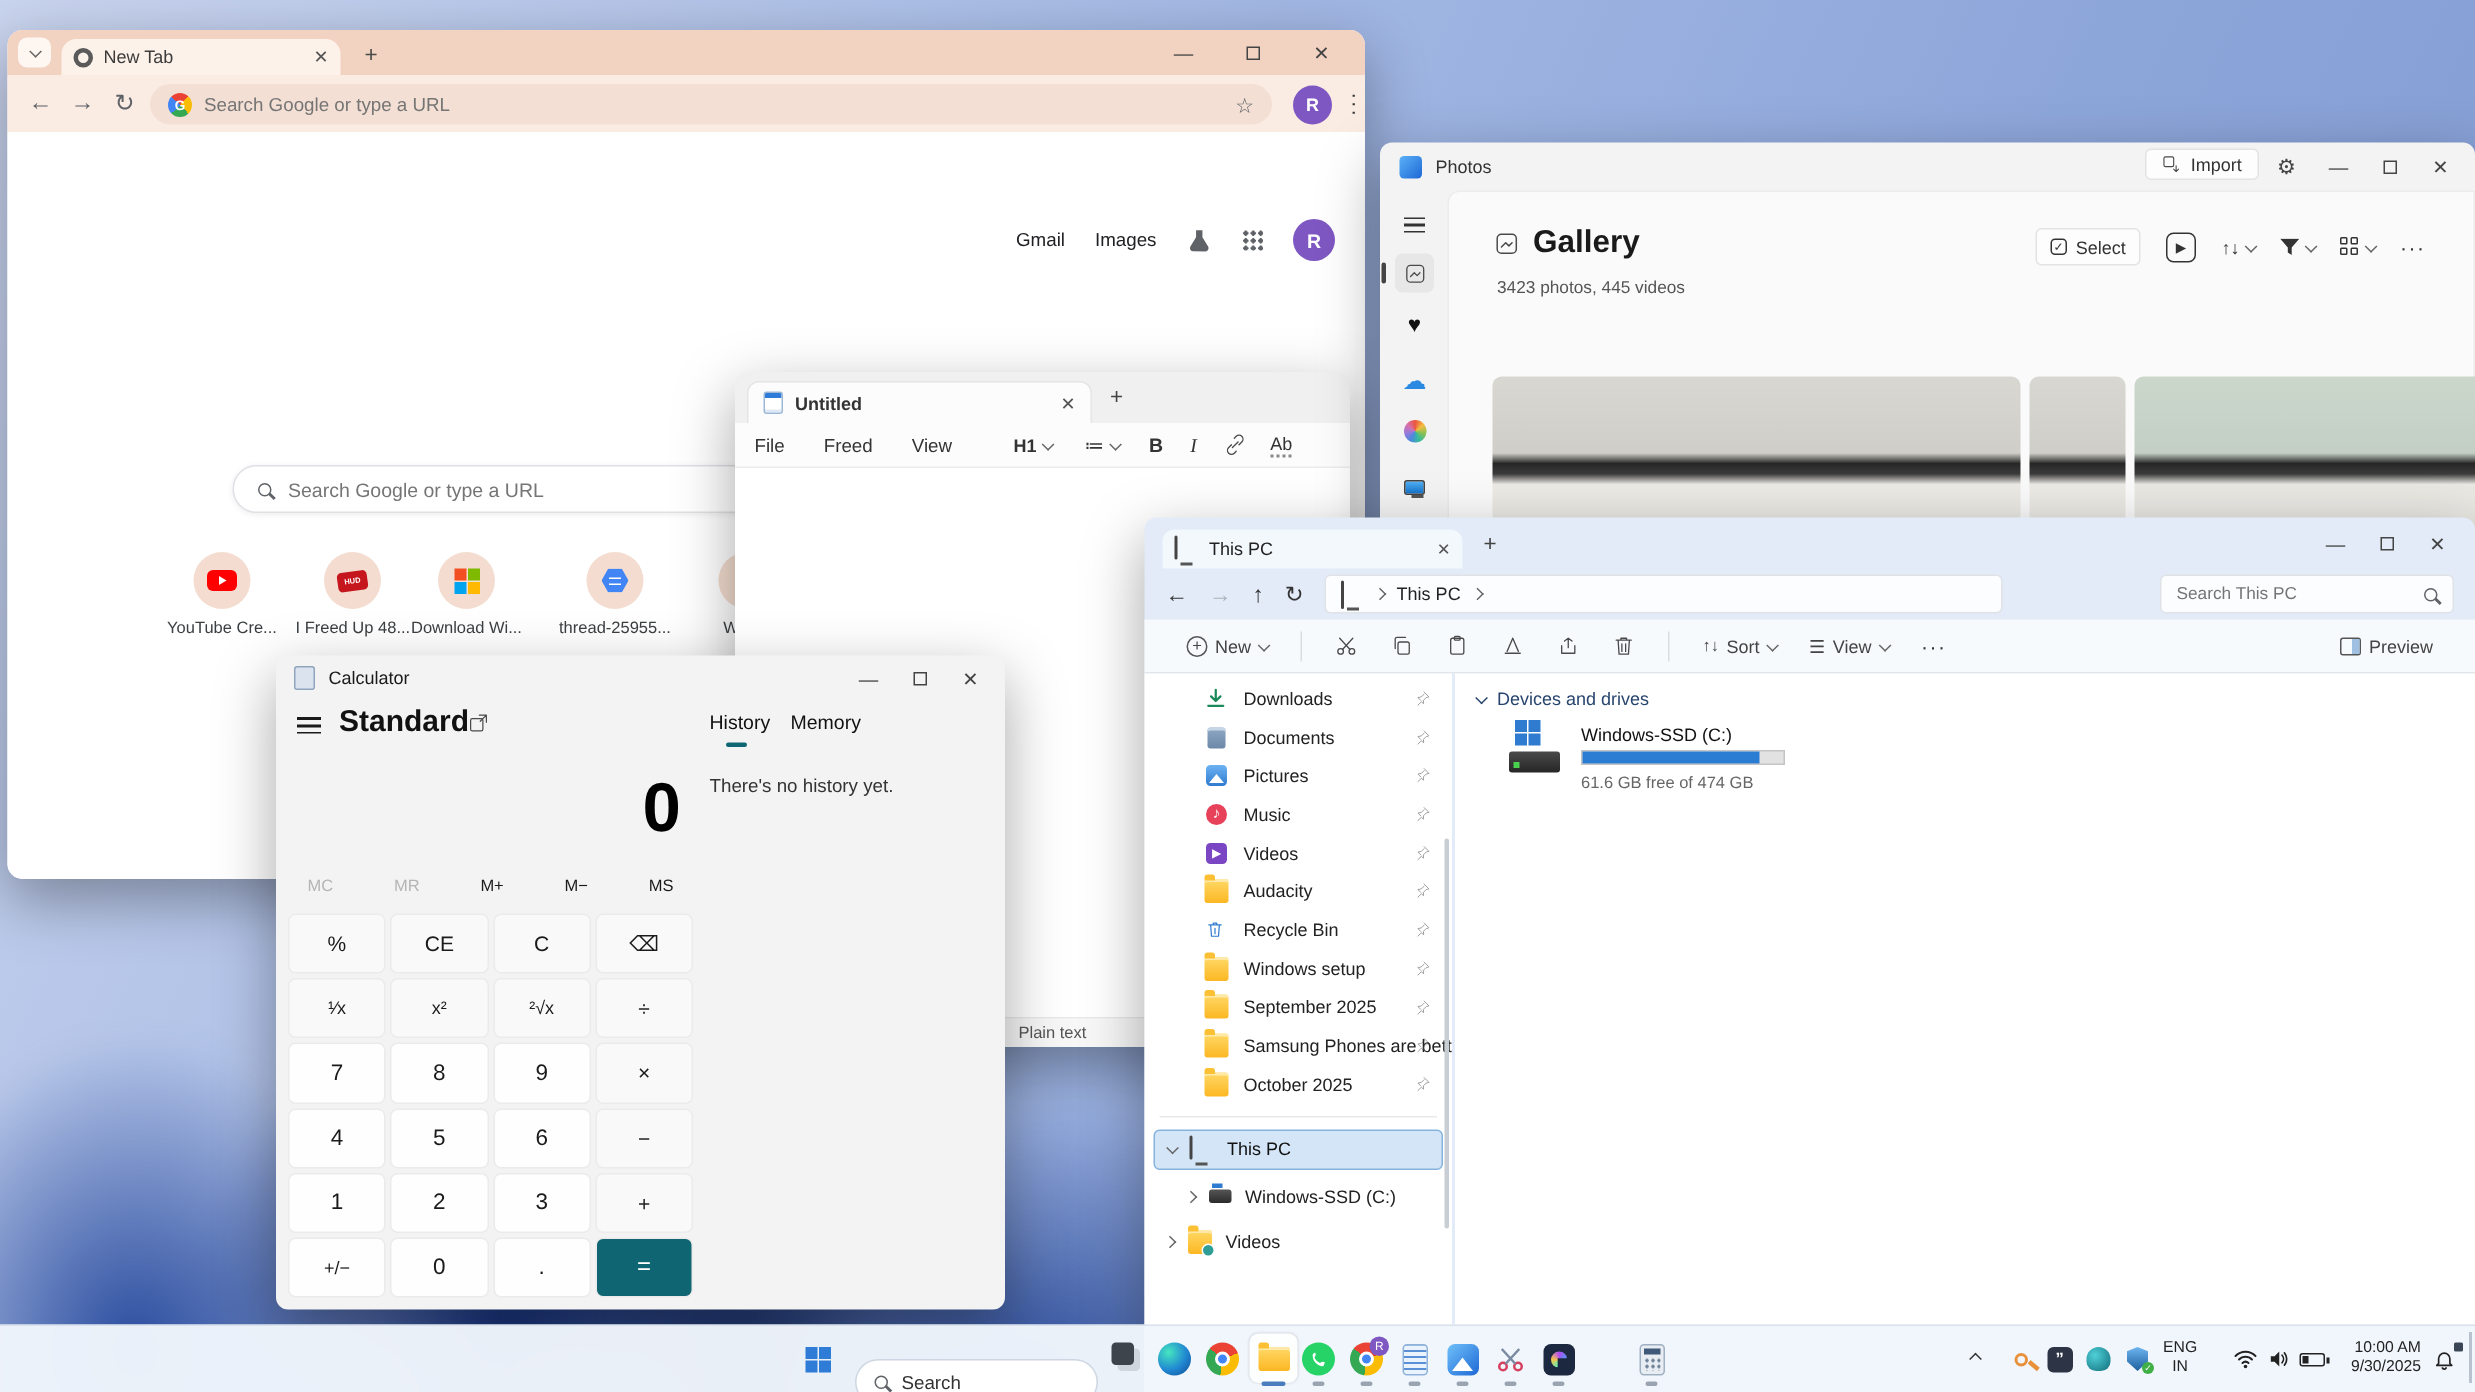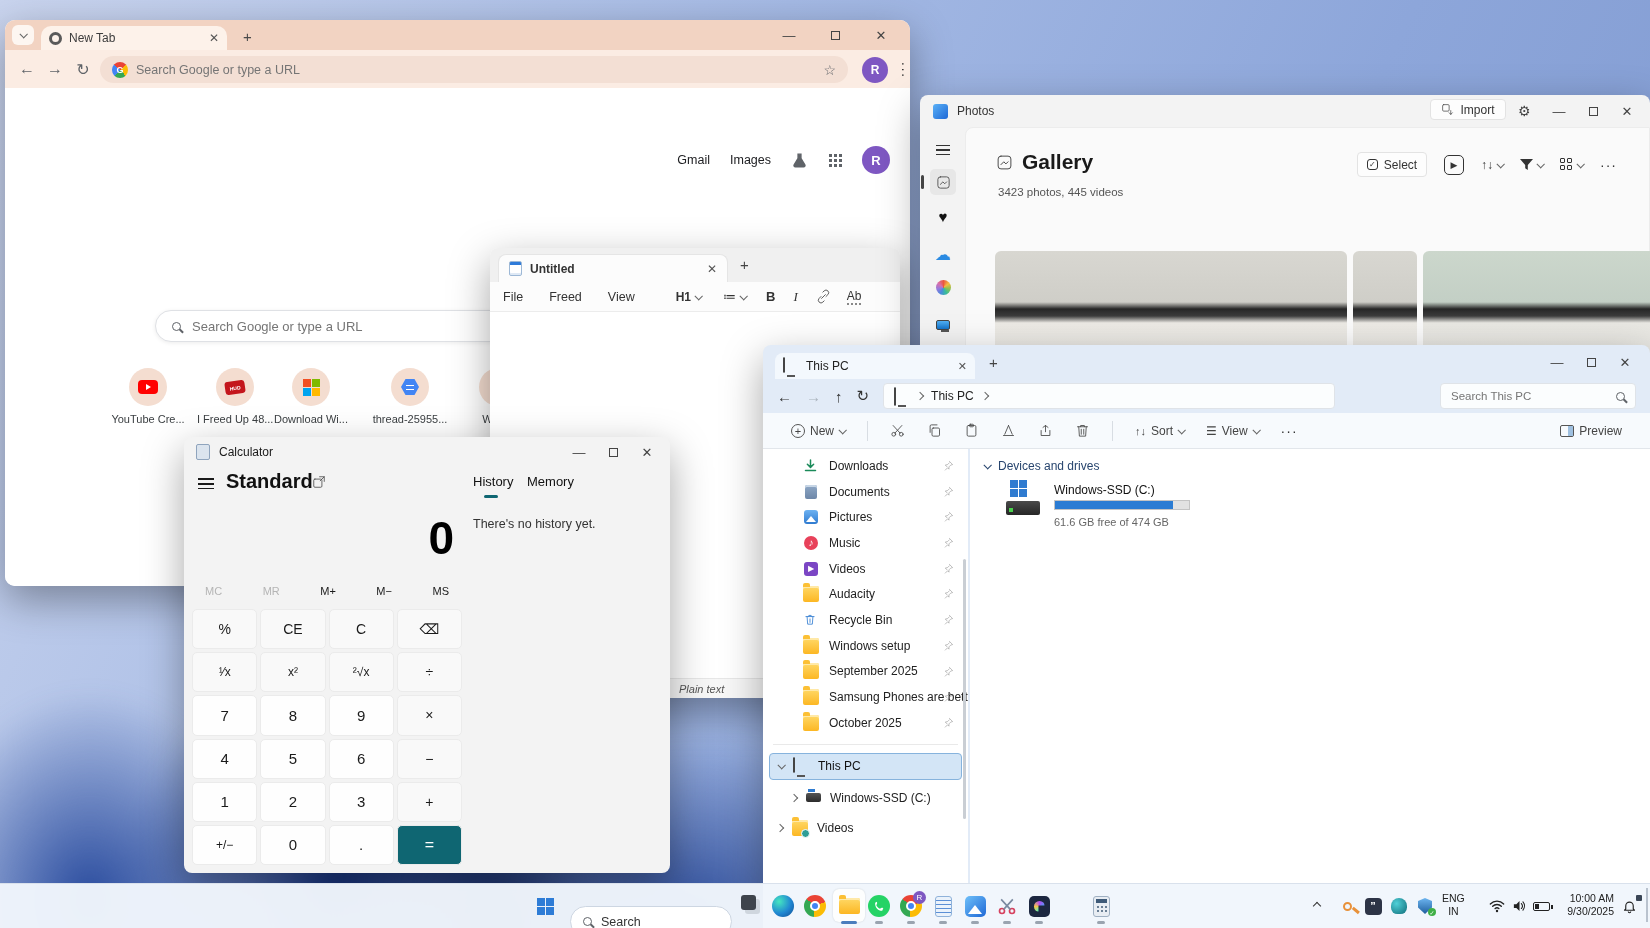--- a/index.html
+++ b/index.html
@@ -194,21 +194,21 @@
       </span>
     <b style="margin-left:20px;font-size:13px;">B</b>
     <i style="margin-left:18px;font-size:13px;font-family:'Liberation Serif',serif;">I</i>
     <svg class="li" style="margin-left:18px;" width="15" height="15" viewBox="0 0 24 24">
         <path d="M9 15l6-6M8 12l-3 3a4 4 0 0 0 6 6l2-2M16 12l3-3a4 4 0 0 0-6-6l-2 2"></path>
       </svg>
     <span style="margin-left:16px;font-size:12px;color:#333;border-bottom:2px dotted #888;">Ab</span>
   </div>
   <div class="abs" style="left:0;top:64px;right:0;bottom:20px;background:#fff;"></div>
   <div class="abs flex" style="left:0;bottom:0;right:0;height:20px;background:#f7f7f7;border-top:1px solid #e7e7e7;font-size:11px;color:#555;border-radius:0 0 8px 8px;">
-    <span style="margin-left:178px;padding-left:10px;border-left:1px solid #ddd;font-style:italic;">Plain text</span>
+    <span style="margin-left:178px;padding-left:10px;border-left:1px solid #ddd;">Plain text</span>
   </div>
 </div>
 
 <div class="win" id="photos">
   <div class="abs flex" style="left:0;top:0;right:0;height:32px;">
     <span style="width:15px;height:15px;margin-left:13px;border-radius:3px;background:linear-gradient(135deg,#5ab1f7,#1e68d6);display:inline-block;"></span>
     <span style="margin-left:9px;font-size:12px;color:#333;">Photos</span>
     <div class="ph-btn" style="position:absolute;left:510px;top:4px;width:76px;height:21px;">
       <svg class="li" width="13" height="13" viewBox="0 0 24 24">
           <rect x="3" y="3" width="12" height="12" rx="2"></rect>

